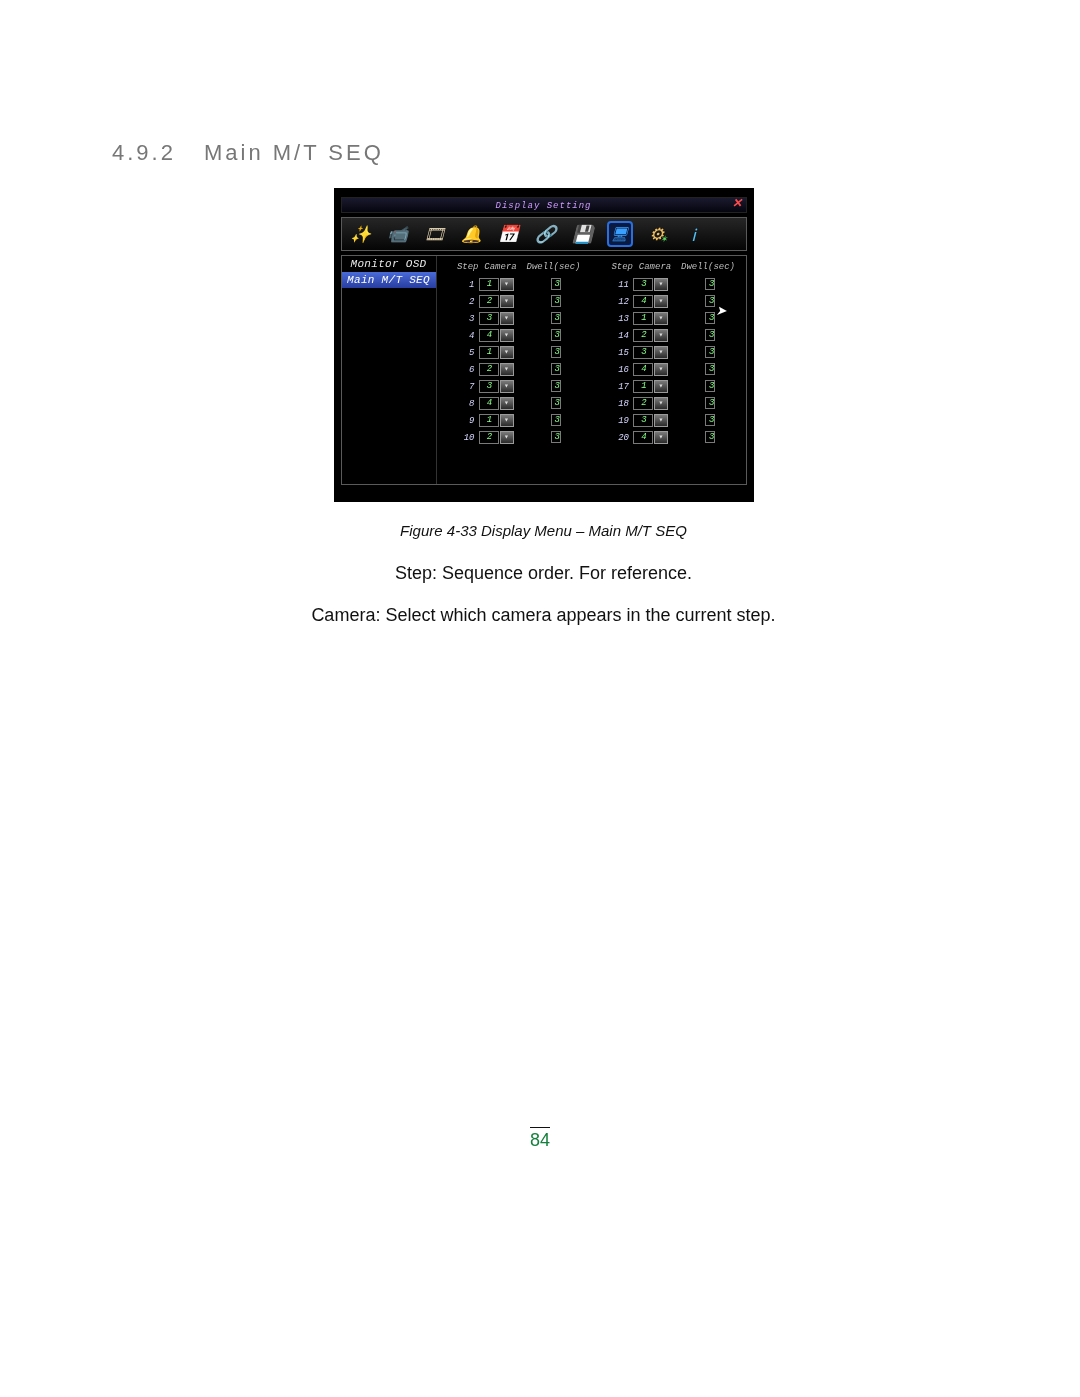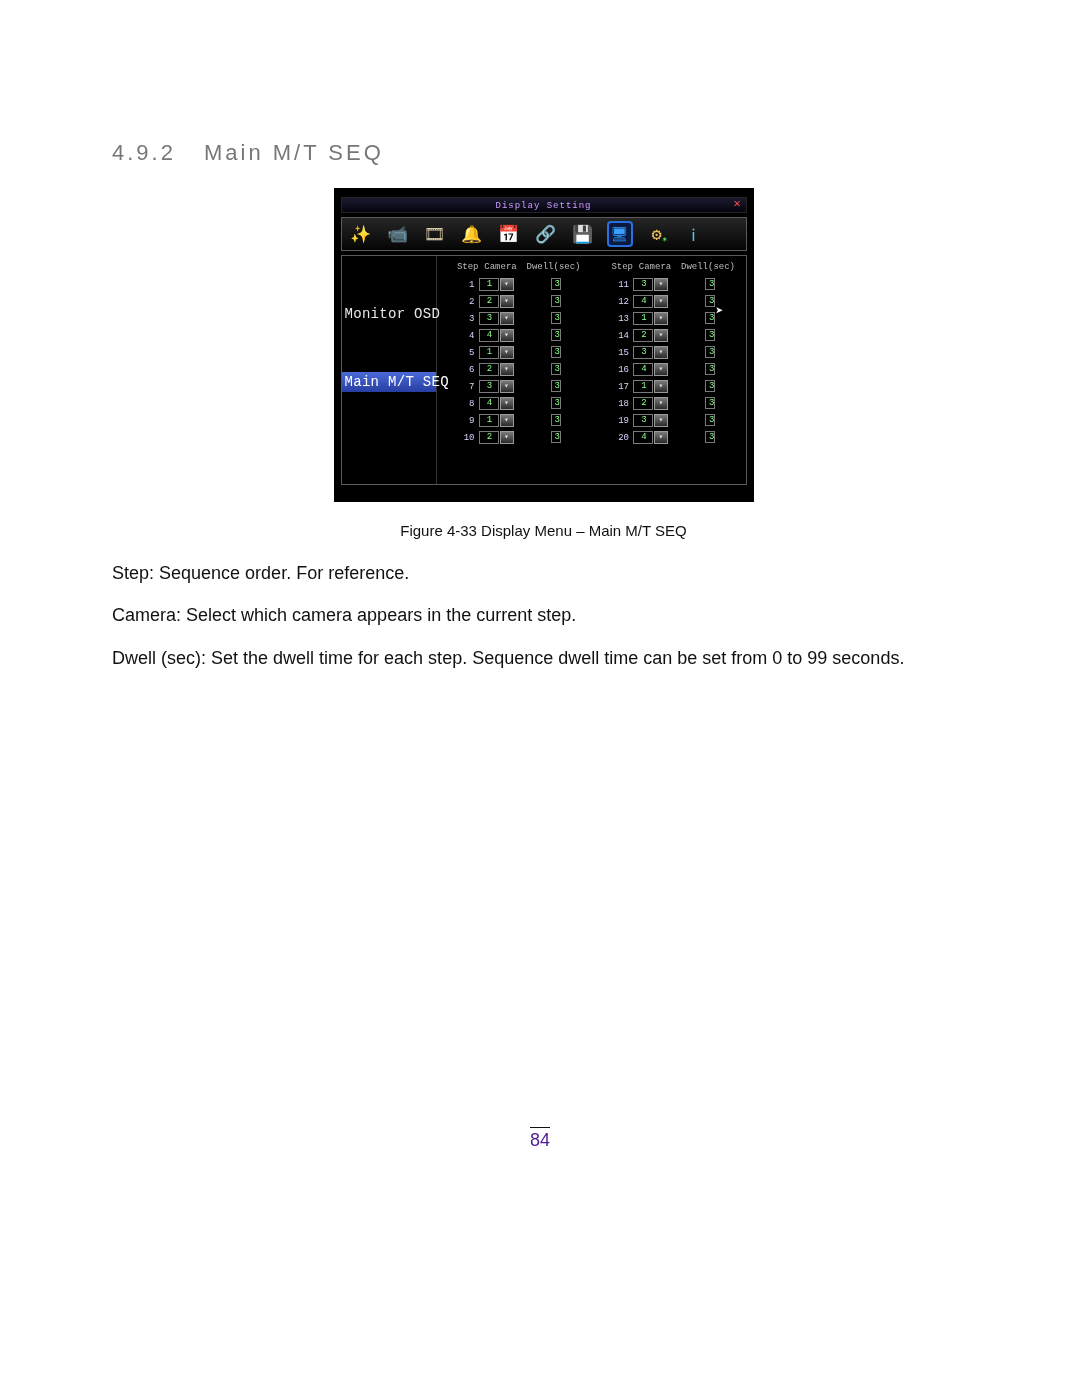--- a/index.html
+++ b/index.html
@@ -1,25 +1,25 @@
 <!DOCTYPE html>
 <html><head>
 <meta charset="utf-8">
 <style>
   * { box-sizing: border-box; margin: 0; padding: 0; }
   html, body { width: 1080px; height: 1397px; background: #fff; font-family: Arial, Helvetica, sans-serif; }
   .page { position: relative; width: 1080px; height: 1213px; padding: 140px 105px 0 112px; }
   .section-heading { color: #777; letter-spacing: 3px; font-size: 22px; font-weight: 500; margin-bottom: 22px; }
   .section-heading .num { margin-right: 28px; }
-  .figure-wrap { text-align: center; }
+  .figure-wrap { text-align: center; font-style: italic; }
   .figure-caption { font-size: 15px; color: #111; margin-top: 20px; }
-  .body-text { margin-top: 18px; color: #111; font-size: 18px; line-height: 1.8; }
+  .body-text { margin-top: 18px; color: #111; font-size: 18px; line-height: 1.8; text-align: center; }
   .body-text p { margin-bottom: 10px; }
   .body-text .lead { font-weight: 400; }
-  .page-num { position: absolute; bottom: 62px; left: 0; right: 0; text-align: center; font-size: 18px; color: #4c1d95; }
+  .page-num { position: absolute; bottom: 62px; left: 0; right: 0; text-align: center; font-size: 18px; color: #15803d; }
   .page-num::before { content:""; display:block; width:20px; border-top:1px solid #111; margin:0 auto 2px; }
 
   
   .dvr { width: 420px; margin: 0 auto; background: #000; padding: 9px 7px 17px; font-family: "Courier New", monospace; }
   .dvr-titlebar { height: 16px; position: relative; text-align: center; color: #cf9bff; font-size: 9px; letter-spacing: 1px; line-height: 16px; border: 1px solid #222; background: linear-gradient(#1a1a2f,#05050f); }
   .dvr-close { position: absolute; right: 1px; top: 0px; width: 14px; height: 14px; color: #ff4b4b; font-weight: bold; font-size: 12px; line-height: 12px; cursor: pointer; }
   .dvr-toolbar { margin-top: 4px; height: 34px; border: 1px solid #5a5a5a; background: linear-gradient(#262626,#050505); display: flex; align-items: center; padding: 0 6px; gap: 11px; }
   .dvr-toolbar .tico { width: 26px; height: 26px; display:flex; align-items:center; justify-content:center; font-size:17px; }
   .tico.wand   { color:#ddd; }
   .tico.cam    { color:#cfcfcf; }
@@ -28,21 +28,21 @@
   .tico.sched  { color:#c8f0a0; }
   .tico.net    { color:#6fd1ff; }
   .tico.disk   { color:#f0c060; }
   .tico.display{ color:#3aa0ff; border:2px solid #2a6fe0; border-radius:4px; font-size:14px; background:#0a1a40; }
   .tico.gear   { color:#f0c060; position:relative; }
   .tico.gear::after{ content:"✶"; position:absolute; font-size:9px; color:#5fe060; right:2px; bottom:2px;}
   .tico.info   { color:#4fc3f7; }
 
   .dvr-body { display:flex; margin-top:4px; border:1px solid #5a5a5a; background:#000; height:230px; }
   .dvr-sidebar { width: 95px; border-right:1px solid #333; }
-  .side-item { font-size:14px; color:#e8e8e8; padding:2px 3px; letter-spacing:0.3px; white-space:nowrap;margin-top:48px; }
+  .side-item { font-size:11px; color:#e8e8e8; padding:2px 3px; letter-spacing:0.3px; white-space:nowrap; }
   .side-item.sel { background: linear-gradient(#4a6bd8,#283da0); color:#fff; }
   .dvr-main { flex:1; padding:6px 6px 2px 6px; color:#cfcfcf; font-size:9px; }
   .seq-cols { display:flex; gap:12px; }
   .seq-col { flex:1; }
   .seq-head { display:flex; color:#bdbdbd; font-size:9px; margin-bottom:4px; }
   .seq-head .h-step  { width:36px; text-align:right; }
   .seq-head .h-cam   { width:44px; text-align:center; }
   .seq-head .h-dwell { flex:1; text-align:left; padding-left:4px; }
   .seq-row { display:flex; align-items:center; height:17px; }
   .seq-row .c-step { width:36px; text-align:right; padding-right:4px; color:#d7d7ff; }
@@ -266,17 +266,16 @@
         </div>
       </div>
       <span class="cursor" style="left:382px; top:115px;">➤</span>
     </div>
     <div class="figure-caption">Figure 4-33  Display Menu – Main M/T SEQ</div>
   </div>
 
   <div class="body-text">
     <p><span class="lead">Step:</span><span> Sequence order. For reference.</span></p>
     <p><span class="lead">Camera:</span><span> Select which camera appears in the current step.</span></p>
-    <p><span class="lead">Dwell (sec):</span><span> Set the dwell time for each step. Sequence dwell time can be set from 0 to 99 seconds.</span></p>
   </div>
 
   <div class="page-num">84</div>
 </div>
 
 </body></html>

